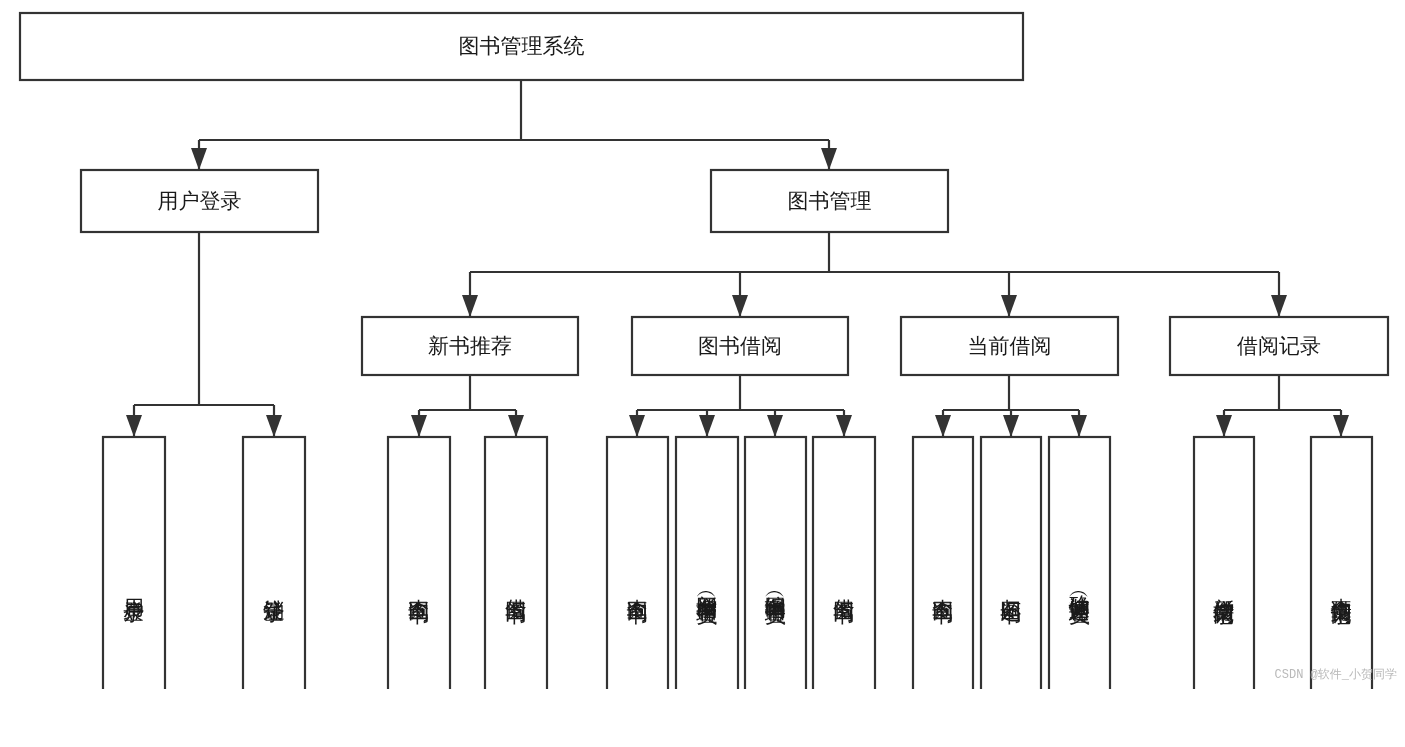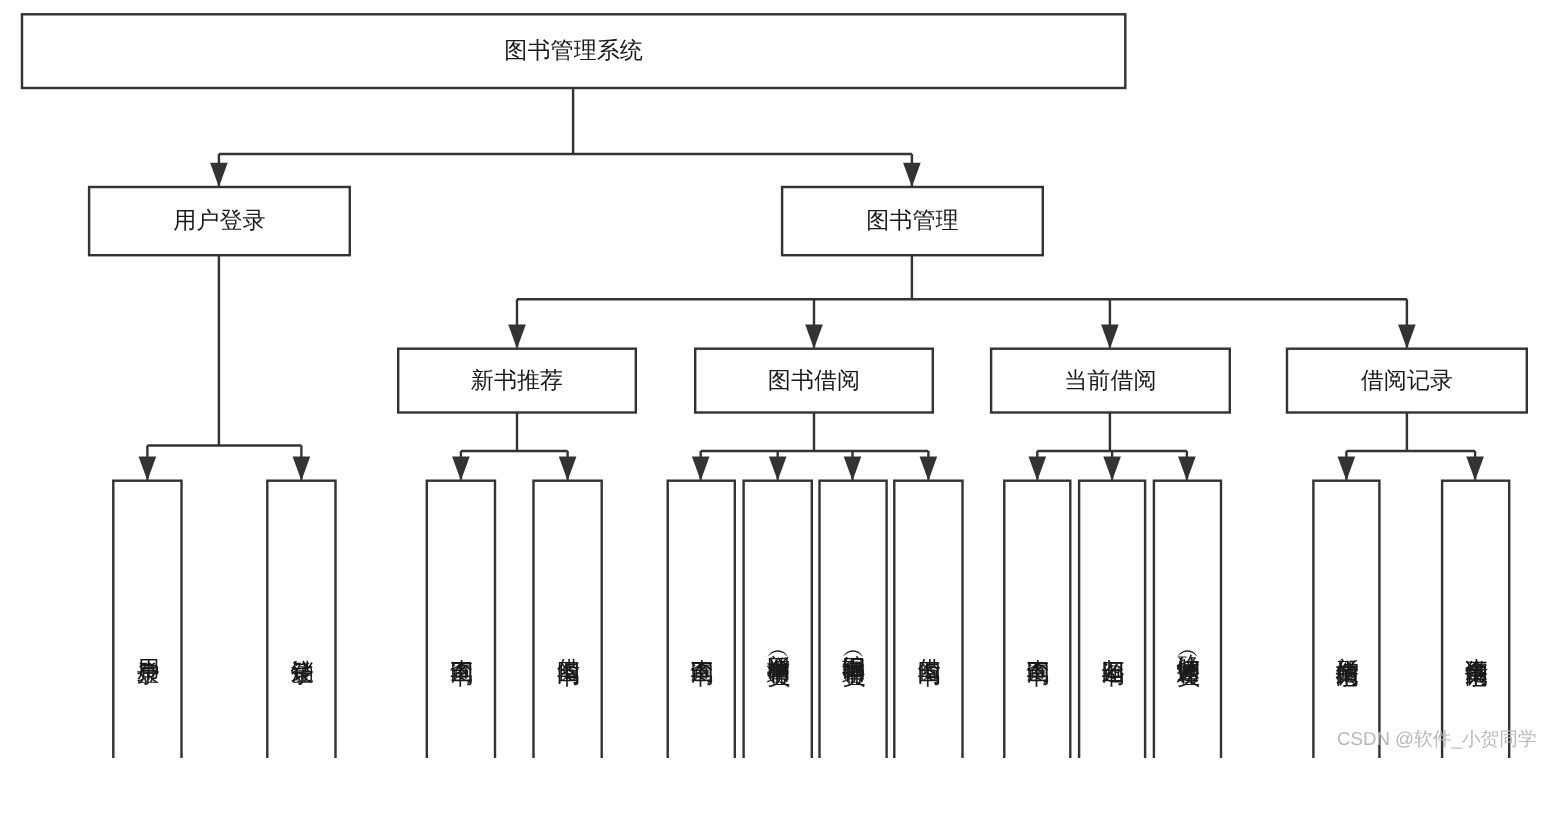--- a/index.html
+++ b/index.html
@@ -61,22 +61,22 @@
     align-items: center;
     justify-content: center;
     text-align: center;
     white-space: nowrap;
     pointer-events: none;
   }
   .watermark {
     position: absolute;
     right: 8px;
     bottom: 6px;
-    font-family: Liberation Sans, sans-serif;
-    font-size: 17px;
+    font-family: Liberation Mono, monospace;
+    font-size: 12px;
     color: #b9b9b9;
     white-space: nowrap;
     user-select: none;
   }
 </style>
 </head>
 <body>
 
 <div id="diagram-root">
 

